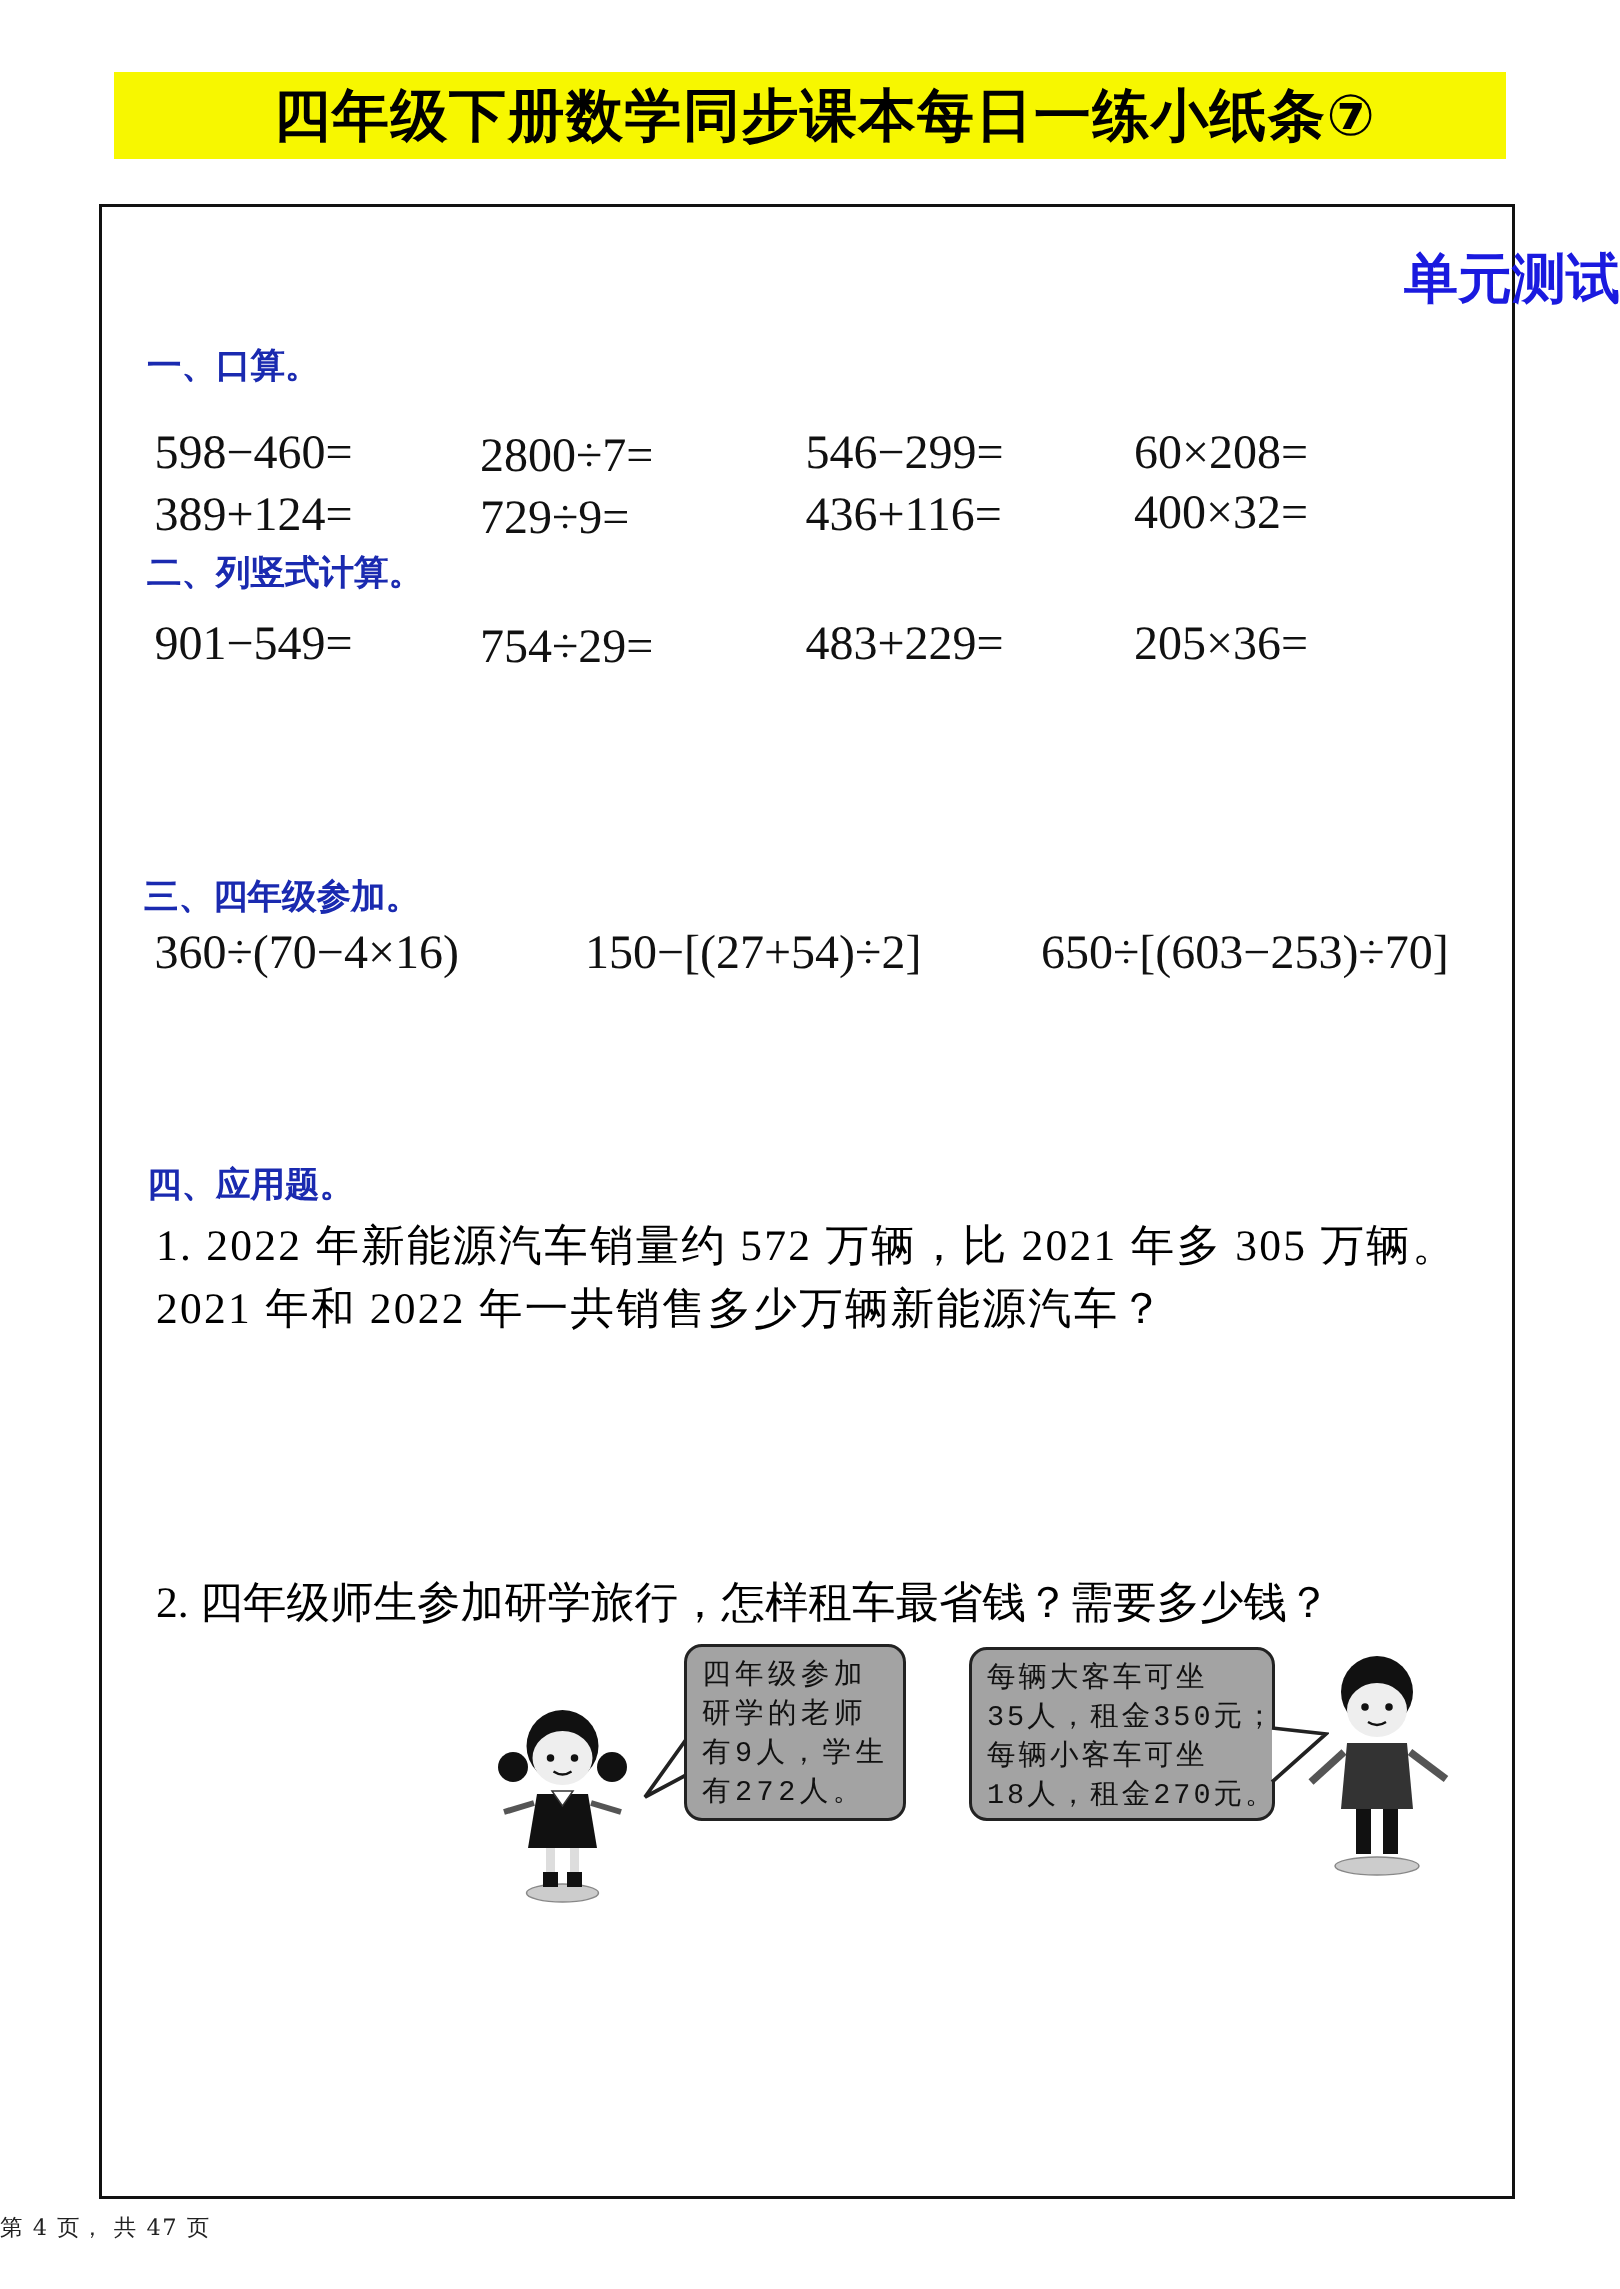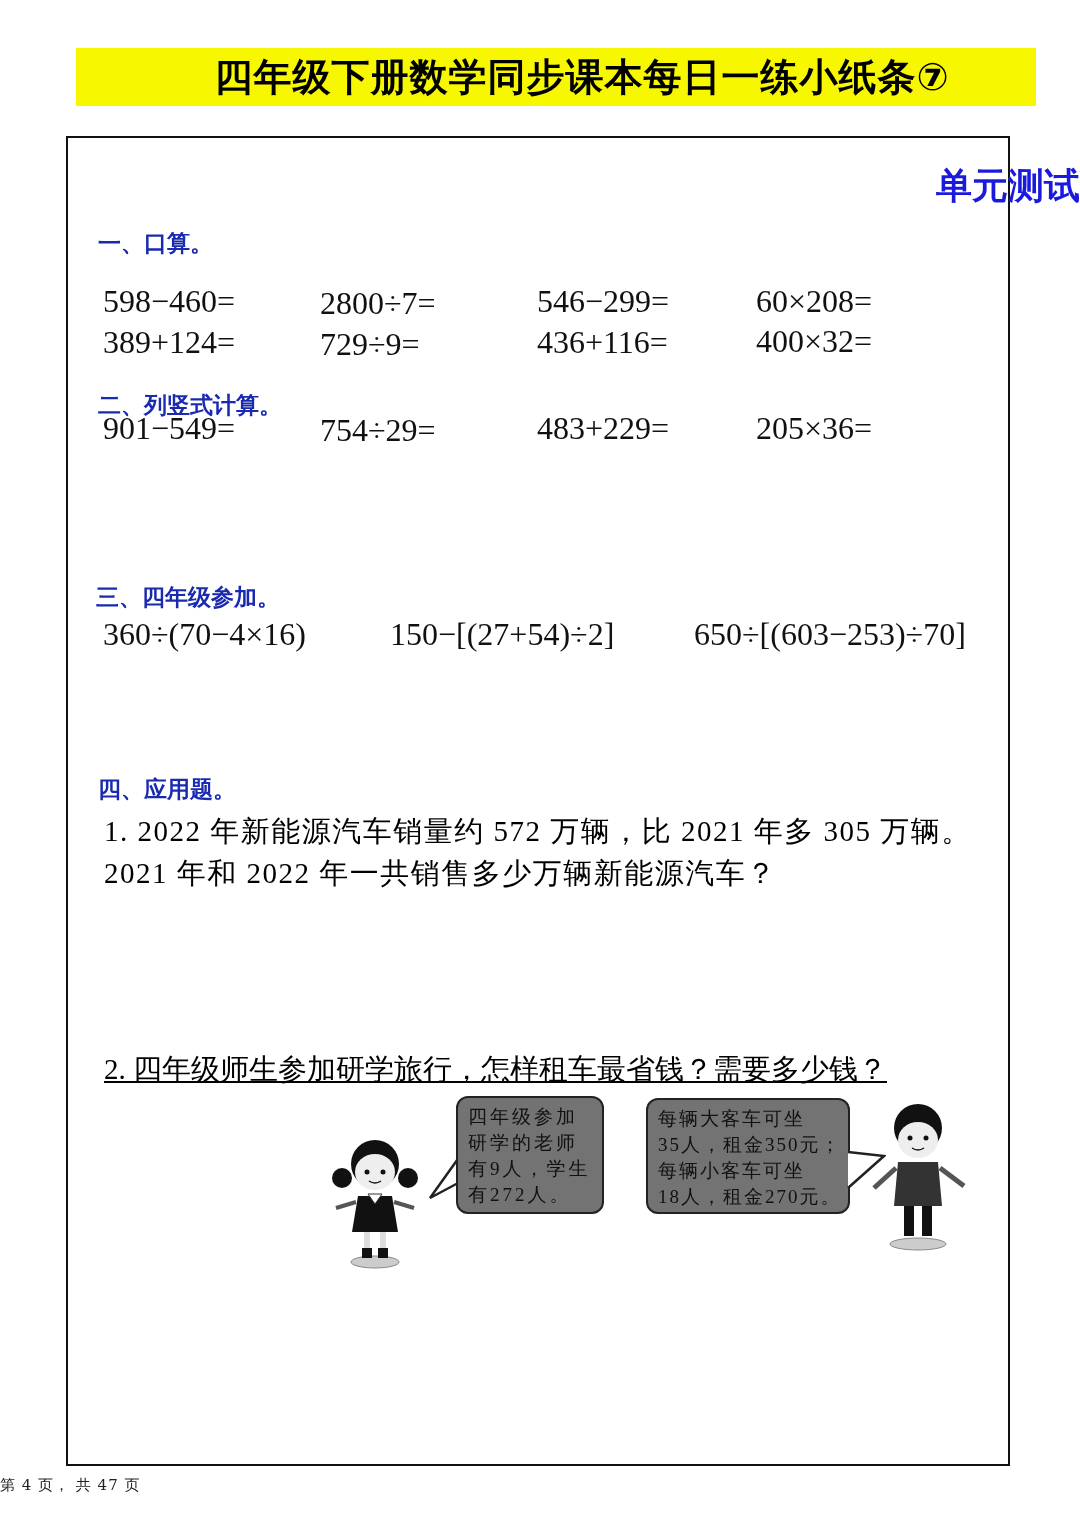--- a/index.html
+++ b/index.html
@@ -3,21 +3,21 @@
 <meta charset="utf-8">
 <style>
   html, body { margin: 0; padding: 0; }
   body {
     width: 1080px; height: 1526px; background: #ffffff; position: relative; overflow: hidden;
     font-family: "DejaVu Serif", "Liberation Serif", serif; color: #111;
   }
   .banner {
     position: absolute; left: 76px; top: 48px; width: 928px; height: 58px;
     background: #f7f700;
-    display: flex; align-items: center; justify-content: center; padding-left: 32px;
+    display: flex; align-items: center; justify-content: center;
   }
   .banner-title {
     font-family: "DejaVu Sans", "Liberation Sans", sans-serif;
     font-weight: bold; font-size: 38px; color: #000; letter-spacing: 1px;
     padding-left: 20px;
   }
   .frame {
     position: absolute; left: 66px; top: 136px; width: 944px; height: 1330px;
     border: 2px solid #111; box-sizing: border-box;
   }
@@ -34,22 +34,22 @@
   .expr {
     position: absolute; font-family: "Liberation Serif", "DejaVu Serif", serif;
     font-size: 32px; color: #111; white-space: nowrap;
   }
   .para {
     position: absolute; left: 104px; width: 880px;
     font-family: "Liberation Serif", "DejaVu Serif", serif;
     font-size: 29px; line-height: 42px; color: #000000;
   }
   .bubble {
-    position: absolute; background: #737373; border: 2.5px solid #222; border-radius: 12px;
-    font-family: Liberation Serif, serif; font-size: 19px; line-height: 26px;
+    position: absolute; background: #a3a3a3; border: 2.5px solid #222; border-radius: 12px;
+    font-family: Liberation Mono, monospace; font-size: 19px; line-height: 26px;
     color: #111; padding: 6px 10px; box-sizing: border-box; letter-spacing: 3px;
   }
   .bubble .line { display: block; white-space: nowrap; }
   .tail { position: absolute; }
   .footer {
     position: absolute; left: 0; right: 0; top: 1476px; text-align: left;
     font-family: "DejaVu Serif", "Liberation Serif", serif; font-size: 15px; color: #222;
     letter-spacing: 1px;
   }
   .figure { position: absolute; }
@@ -68,34 +68,34 @@
 <div class="sec-head" style="left:98px; top:228px;">一、口算。</div>
 <div class="expr" style="left:103px; top:283px;">598−460=</div>
 <div class="expr" style="left:320px; top:285px;">2800÷7=</div>
 <div class="expr" style="left:537px; top:283px;">546−299=</div>
 <div class="expr" style="left:756px; top:283px;">60×208=</div>
 <div class="expr" style="left:103px; top:324px;">389+124=</div>
 <div class="expr" style="left:320px; top:326px;">729÷9=</div>
 <div class="expr" style="left:537px; top:324px;">436+116=</div>
 <div class="expr" style="left:756px; top:323px;">400×32=</div>
 
-<div class="sec-head" style="left:98px; top:366px;margin-top:24px;">二、列竖式计算。</div>
+<div class="sec-head" style="left:98px; top:366px;">二、列竖式计算。</div>
 <div class="expr" style="left:103px; top:410px;">901−549=</div>
 <div class="expr" style="left:320px; top:412px;">754÷29=</div>
 <div class="expr" style="left:537px; top:410px;">483+229=</div>
 <div class="expr" style="left:756px; top:410px;">205×36=</div>
 
 <div class="sec-head" style="left:96px; top:582px;">三、四年级参加。</div>
 <div class="expr" style="left:103px; top:616px;">360÷(70−4×16)</div>
 <div class="expr" style="left:390px; top:616px;">150−[(27+54)÷2]</div>
 <div class="expr" style="left:694px; top:616px;">650÷[(603−253)÷70]</div>
 
 <div class="sec-head" style="left:98px; top:774px;">四、应用题。</div>
 <div class="para" style="top:810px; letter-spacing:1.5px;">1. 2022 年新能源汽车销量约 572 万辆，比 2021 年多 305 万辆。2021 年和 2022 年一共销售多少万辆新能源汽车？</div>
-<div class="para" style="top:1048px;text-decoration:underline;">2. 四年级师生参加研学旅行，怎样租车最省钱？需要多少钱？</div>
+<div class="para" style="top:1048px;">2. 四年级师生参加研学旅行，怎样租车最省钱？需要多少钱？</div>
 
 <svg class="figure" style="left:330px; top:1130px;" width="90" height="140" viewBox="0 0 90 140">
   <ellipse cx="45" cy="132" rx="24" ry="6" fill="#ccc" stroke="#888"></ellipse>
   <circle cx="12" cy="48" r="10" fill="#111"></circle>
   <circle cx="78" cy="48" r="10" fill="#111"></circle>
   <circle cx="45" cy="34" r="24" fill="#111"></circle>
   <ellipse cx="45" cy="42" rx="20" ry="18" fill="#eee"></ellipse>
   <circle cx="37" cy="42" r="2.5" fill="#111"></circle>
   <circle cx="53" cy="42" r="2.5" fill="#111"></circle>
   <path d="M39 51 Q45 55 51 51" stroke="#111" stroke-width="1.5" fill="none"></path>

